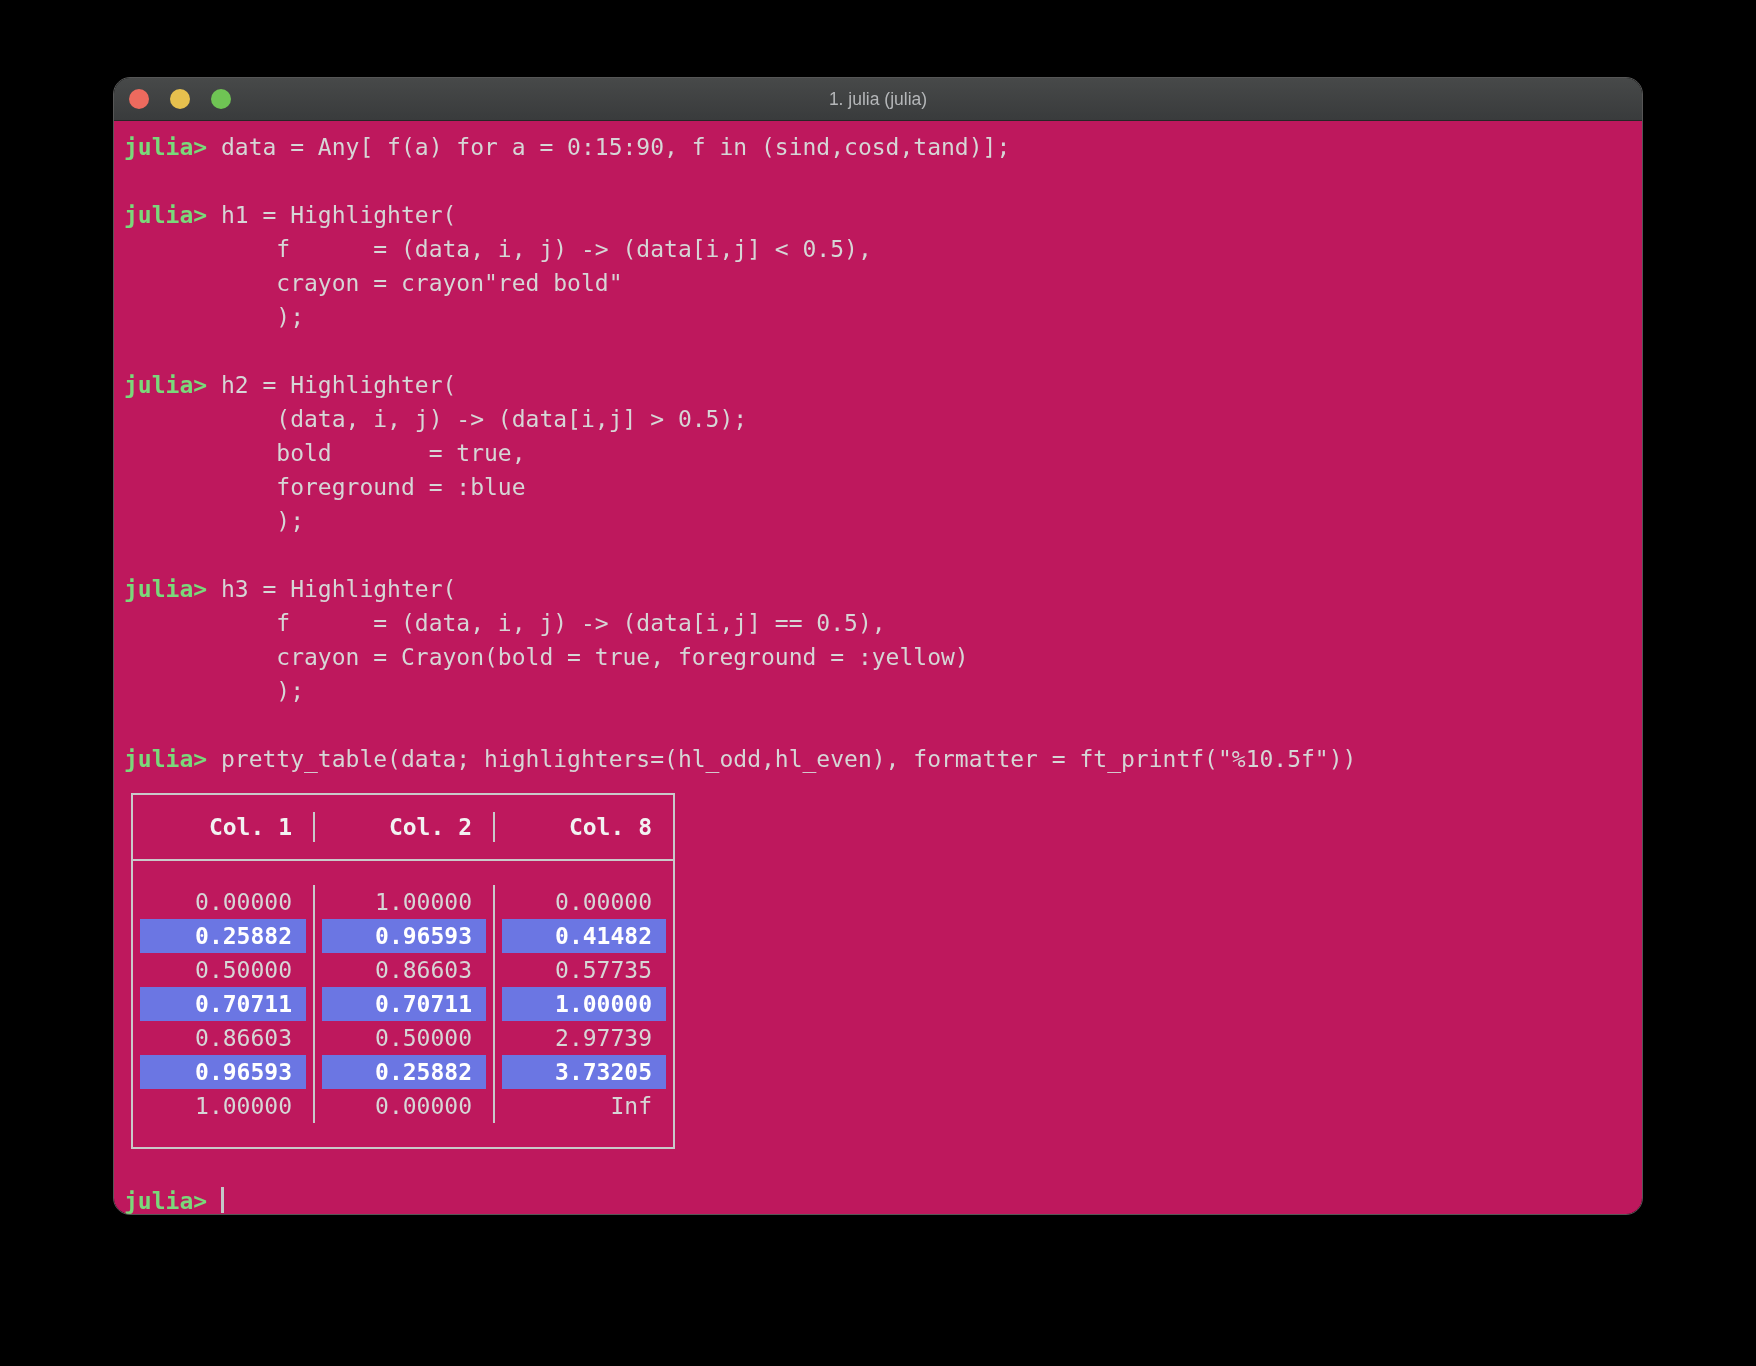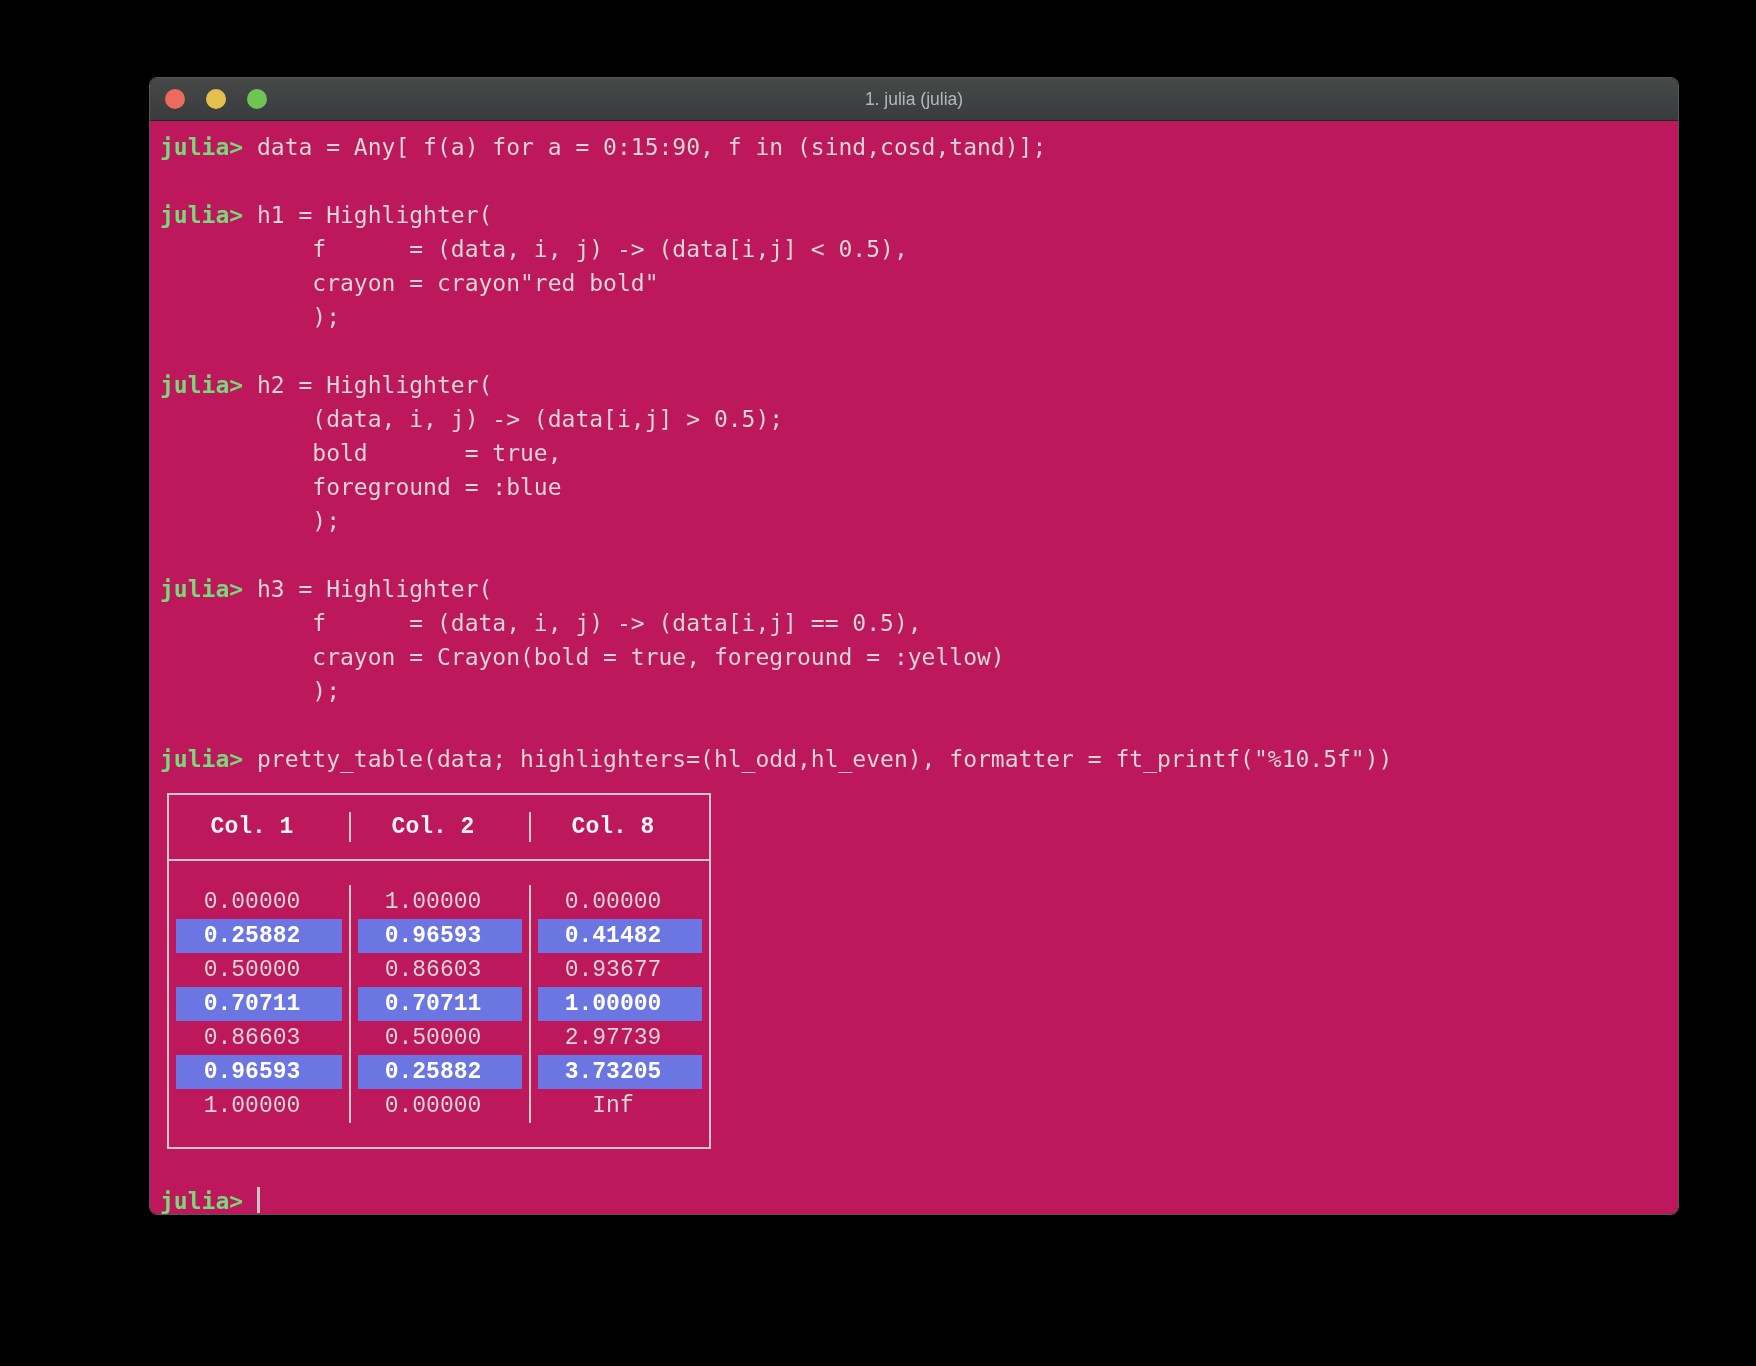--- a/index.html
+++ b/index.html
@@ -3,21 +3,21 @@
 <meta charset="utf-8">
 <style>
   html,body { margin:0; padding:0; background:#000; }
   .screen {
     position:relative; width:1756px; height:1366px; background:#000000; overflow:hidden;
     font-family:"DejaVu Sans Mono", monospace;
   }
   .window {
     position:absolute; left:113px; top:77px; width:1530px; height:1138px;
     box-sizing:border-box; background:#000000;
-    border:1px solid #565656; border-radius:8px; overflow:hidden;margin-left:36px;
+    border:1px solid #565656; border-radius:17px; overflow:hidden;
   }
   .titlebar {
     position:relative; height:42px;
     background:linear-gradient(#474949,#393b3c);
     border-bottom:1px solid #262626;
     display:flex; align-items:center;
   }
   .lights { position:absolute; left:15px; top:0; height:100%; display:flex; align-items:center; gap:21px; }
   .light { width:20px; height:20px; border-radius:50%; display:inline-block; }
   .title {
@@ -37,21 +37,21 @@
     position:absolute; left:17px; top:672px;
     border:2px solid var(--tborder,#c9c9c9); box-sizing:content-box; width:540px;
   }
   .hrow { display:flex; height:64px; align-items:center; border-bottom:2px solid var(--tborder,#c9c9c9); }
   .brows { padding:24px 0; }
   .trow { display:flex; height:34px; }
   .cell { width:180px; box-sizing:border-box; overflow:hidden; }
   .hrow .cell + .cell, .trow .cell + .cell { border-left:2px solid var(--tborder,#c9c9c9); }
   .band {
     margin:0 7px; height:34px; line-height:34px;
-    text-align:center; padding-right:14px; white-space:pre;font-family:Liberation Mono, monospace;
+    text-align:right; padding-right:14px; white-space:pre;
   }
   .hrow .band { font-weight:bold; color:#f2f2f2; height:30px; line-height:30px; }
   .trow.hl .band { background:var(--hl,#6b76e3); color:#ffffff; font-weight:bold; }
 
   .final-line { position:absolute; left:10px; top:1063px; height:34px; white-space:pre; }
   .cursor { display:inline-block; width:3px; height:26px; background:#c4c8c8; vertical-align:-4px; }
 </style>
 </head>
 <body>
 
@@ -106,21 +106,21 @@
               </div>
             </div>
             <div class="trow">
               <div class="cell">
                 <div class="band">0.50000</div>
               </div>
               <div class="cell">
                 <div class="band">0.86603</div>
               </div>
               <div class="cell">
-                <div class="band">0.93677</div>
+                <div class="band">0.57735</div>
               </div>
             </div>
             <div class="trow hl">
               <div class="cell">
                 <div class="band">0.70711</div>
               </div>
               <div class="cell">
                 <div class="band">0.70711</div>
               </div>
               <div class="cell">

